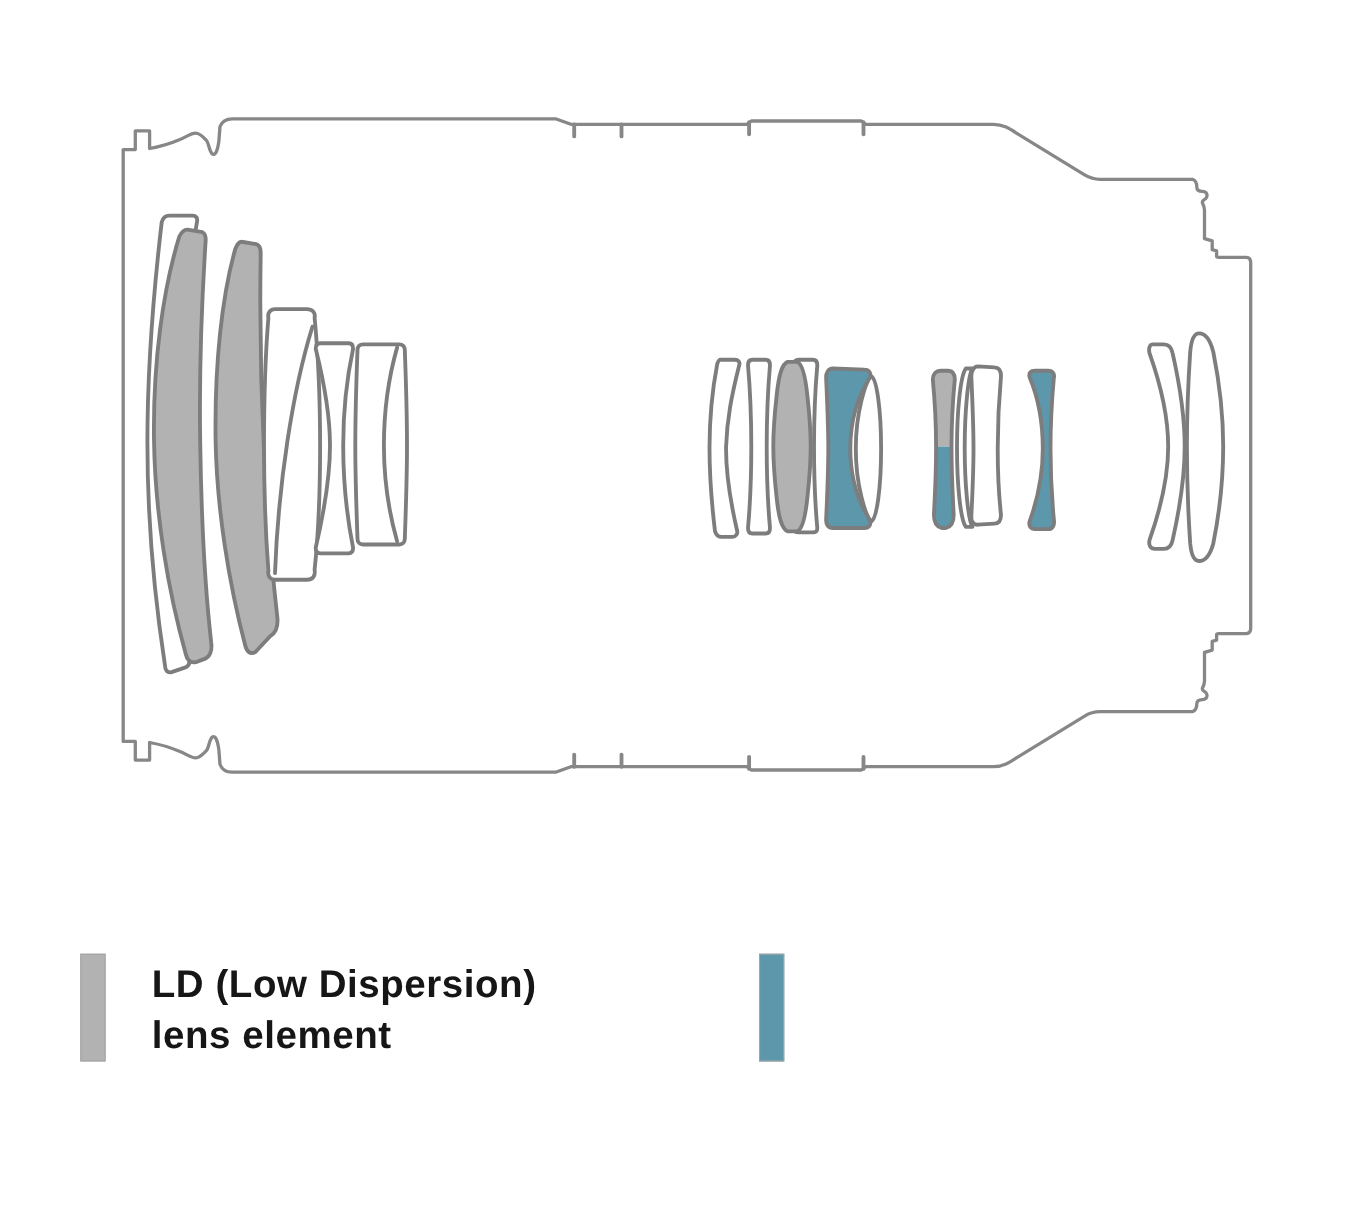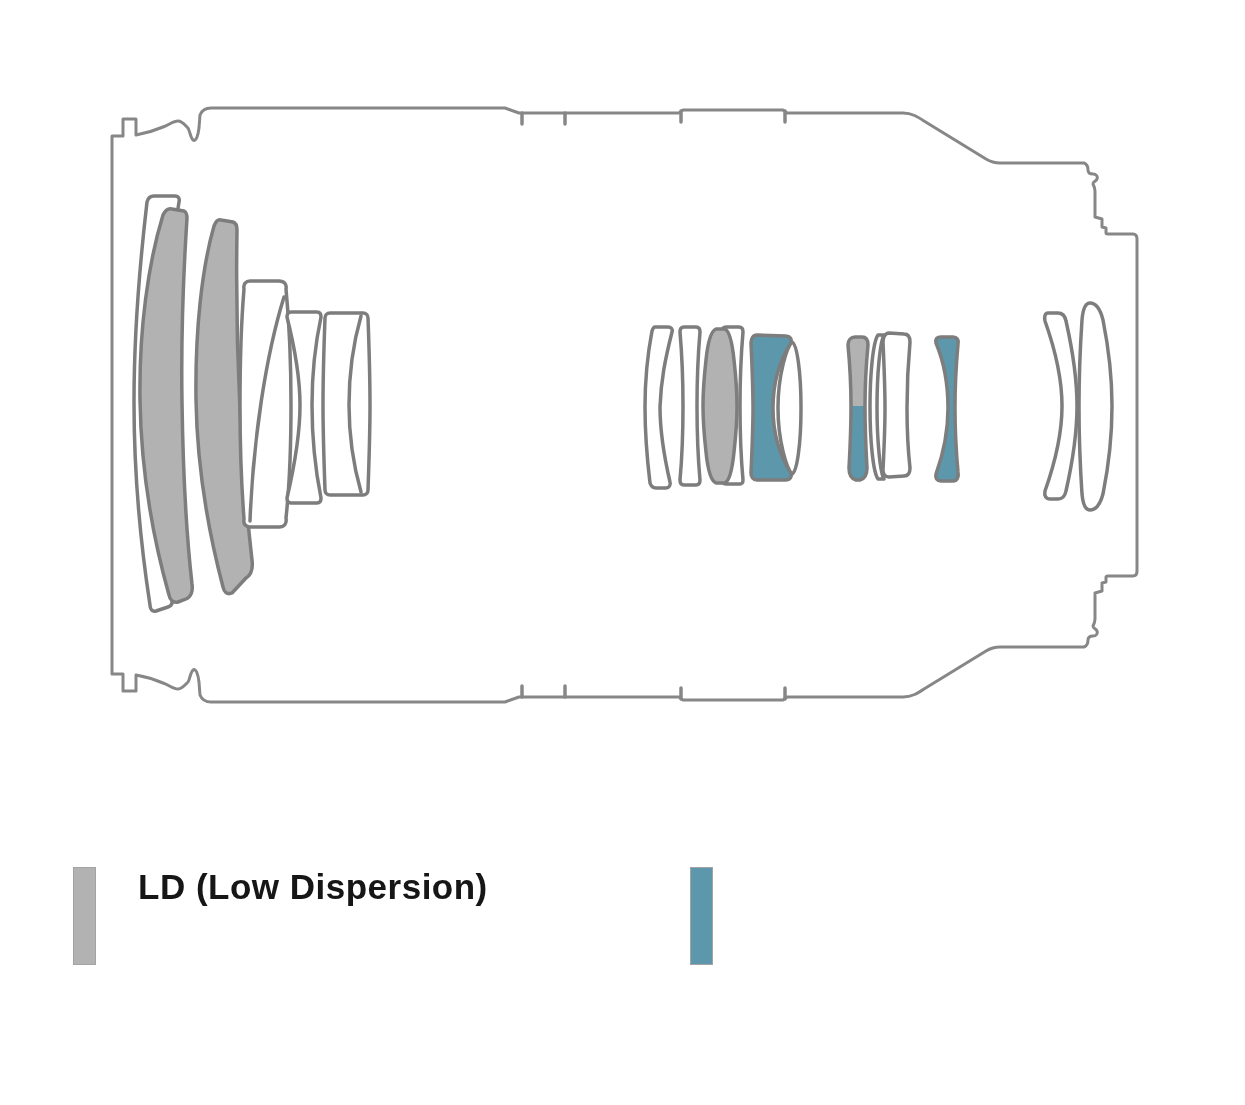--- a/index.html
+++ b/index.html
@@ -6,21 +6,21 @@
   body{
     width:1245px;height:1105px;position:relative;overflow:hidden;
     background:var(--bg,#fff);
     font-family:"Liberation Sans","DejaVu Sans",sans-serif;
   }
   .diagram-svg{position:absolute;left:0;top:0;}
   .barrel{fill:none;stroke:var(--barrel,#878787);stroke-width:3;stroke-linejoin:round;stroke-linecap:round;}
   .tick{stroke:var(--barrel,#878787);stroke-width:3.5;stroke-linecap:round;}
   .lens{stroke:var(--lens,#7d7d7d);stroke-width:3.5;stroke-linejoin:round;fill:#fff;}
   .surface{fill:none;stroke:var(--lens,#7d7d7d);stroke-width:3.5;stroke-linecap:round;}
-  .legend-item{position:absolute;display:flex;align-items:flex-start;padding-left:47px;}
+  .legend-item{position:absolute;display:flex;align-items:flex-end;padding-left:47px;}
   .swatch{width:23px;height:98px;border:1px solid #a3a3a3;box-sizing:border-box;}
   .legend-text{
     margin-left:42px;font-size:35px;font-weight:700;color:#161616;
     line-height:47px;letter-spacing:0.5px;white-space:nowrap;margin-top:-4px;
   }
 </style>
 </head>
 <body>
 
 <svg class="diagram-svg" width="1245" height="1105" viewBox="0 0 1245 1105" xmlns="http://www.w3.org/2000/svg">
@@ -165,18 +165,19 @@
       C 1112 434 1109 464 1103 494 C 1100 505 1095 510 1090 510
       C 1086 510 1083 505 1082 494 C 1080 464 1079 434 1079 406
       C 1079 378 1080 350 1082 320 C 1083 308 1086 303 1090 303 Z" style="fill: rgb(255, 255, 255);"></path>
   </g>
 </svg>
 
 <div class="legend-item" style="left:26px;top:867px;">
   <div class="swatch" style="background-color: rgb(178, 178, 178);"></div>
   <div class="legend-text">
     <div>LD (Low Dispersion)</div>
+    <div>lens element</div>
   </div>
 </div>
 
 <div class="legend-item" style="left:643px;top:867px;">
   <div class="swatch" style="background-color: rgb(93, 151, 171);"></div>
 </div>
 
 </body></html>

